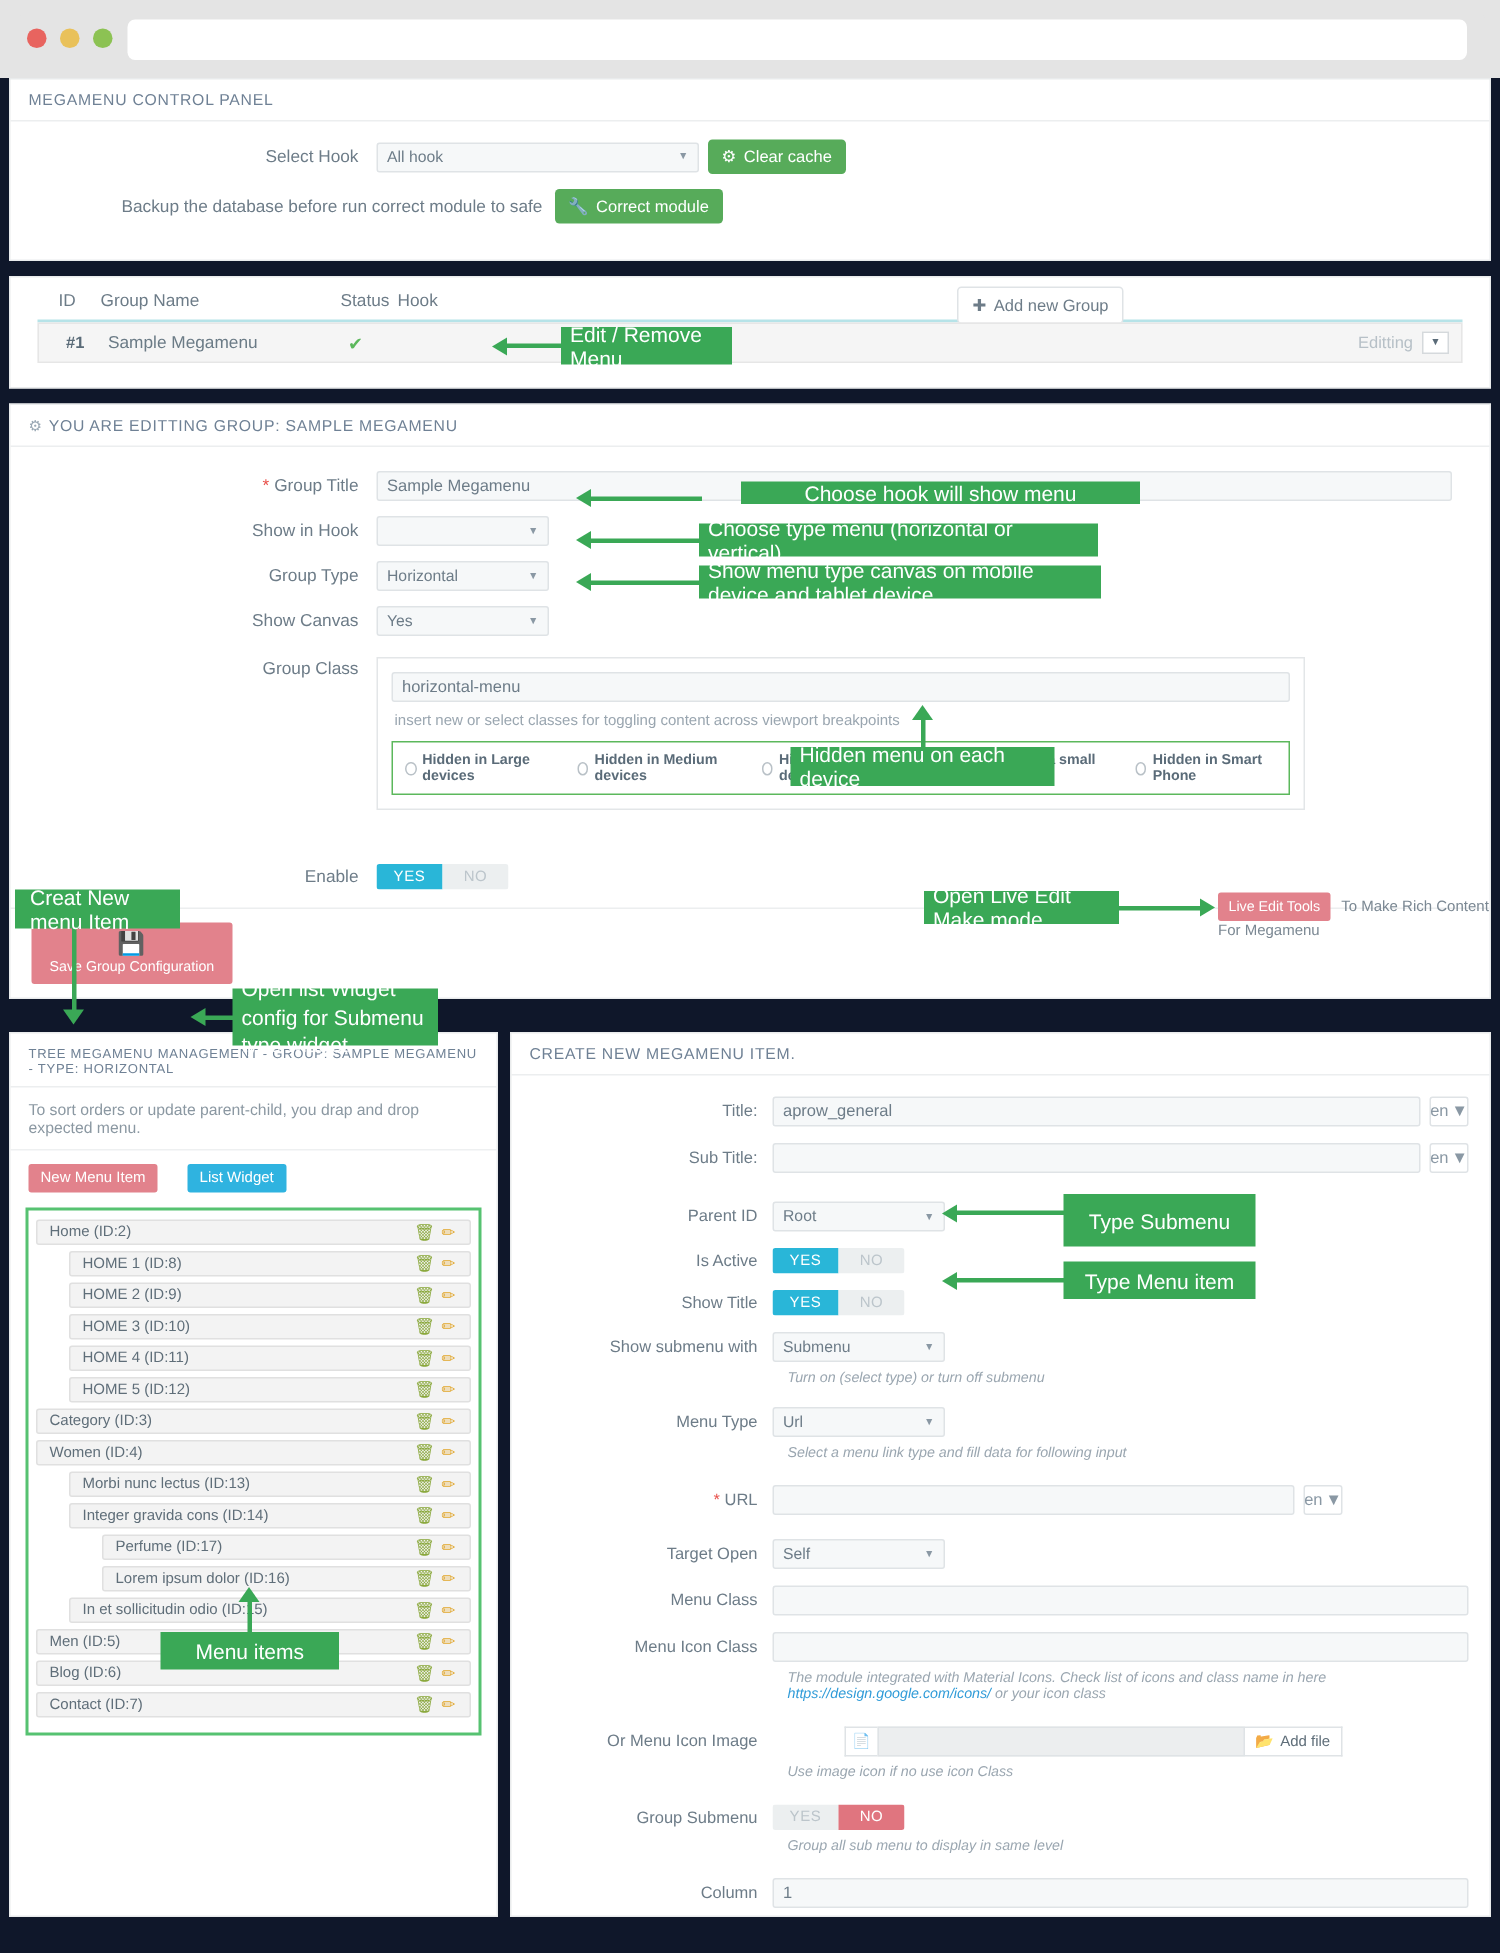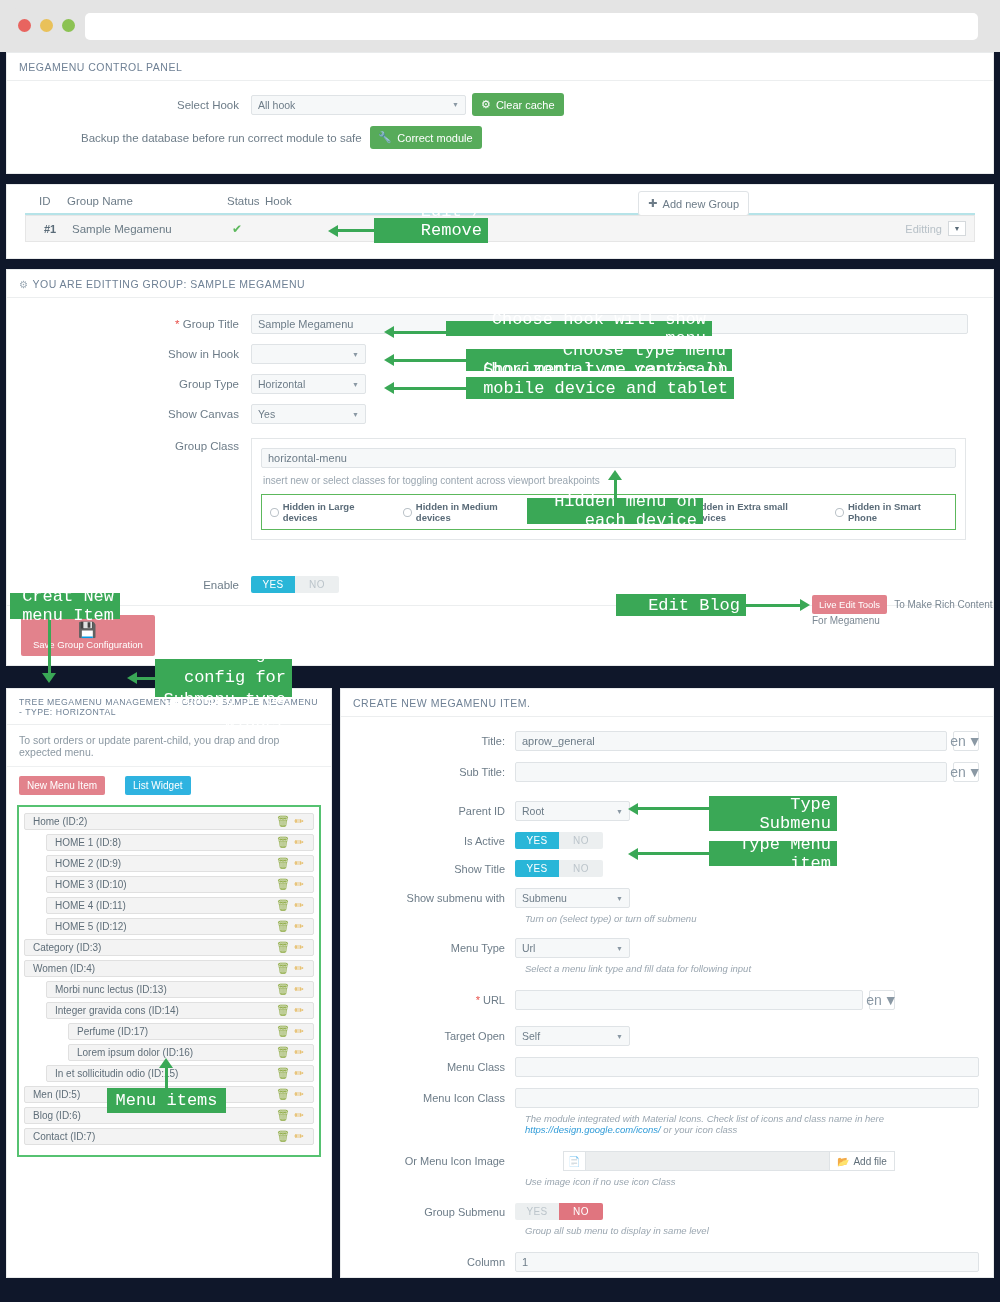--- a/index.html
+++ b/index.html
@@ -75,37 +75,37 @@
 
   
   .toggle { display:inline-flex; height:17px; border-radius:2px; overflow:hidden; }
   .toggle span { display:flex; align-items:center; justify-content:center;
                  width:44px; font-size:10px; letter-spacing:.4px; }
   .tg-on-blue { background:#29b6d8; color:#fff; }
   .tg-off { background:#eceff0; color:#bcc5cb; }
   .tg-on-red { background:#e0757f; color:#fff; }
 
   
-  .gcbox { border:1px solid #e3e6e8; background:#fff; padding:9px; width:715px; }
+  .gcbox { border:1px solid #e3e6e8; background:#fff; padding:9px; width:619px; }
   .gchint { font-size:10px; color:#9aa6b0; margin:7px 2px 8px 2px; }
   .devbox { border:1px solid #5cb85c; padding:6px 8px; display:flex; gap:17px; align-items:center; }
   .devbox label { display:inline-flex; align-items:center; gap:4px; font-size:9.5px; font-weight:bold; color:#5a6b78; }
   .radio { width:9px; height:9px; border-radius:50%; border:1px solid #b9c1c7; background:#fff; display:inline-block; }
 
   
   .savebtn { display:inline-flex; flex-direction:column; align-items:center; justify-content:center;
              background:#e2828c; color:#fff; border:none; padding:7px 12px 5px 12px;
              border-radius:2px; cursor:pointer; font-size:9.5px; line-height:1.3;
              font-family:"Liberation Sans", sans-serif; }
   .savebtn .disk { font-size:15px; line-height:1; margin-bottom:2px; }
 
   
-  .anno { position:absolute; background:#3aa856; color:#fff; font-size:17px;
-          display:flex; align-items:center; justify-content:center; text-align:right; z-index:30;
-          padding:0 6px;font-family:Liberation Mono, monospace; }
+  .anno { position:absolute; background:#3aa856; color:#fff; font-size:14px;
+          display:flex; align-items:center; justify-content:center; text-align:left; z-index:30;
+          padding:0 6px; }
   .arrow { position:absolute; z-index:29; }
   .arrow .shaft-h { position:absolute; height:3px; background:#3aa856; top:50%; margin-top:-1.5px; }
   .arrow .shaft-v { position:absolute; width:3px; background:#3aa856; left:50%; margin-left:-1.5px; }
   .arrow .head-l { position:absolute; width:0;height:0;border-top:6px solid transparent;
                    border-bottom:6px solid transparent; border-right:10px solid #3aa856; top:50%; margin-top:-6px; left:0; }
   .arrow .head-r { position:absolute; width:0;height:0;border-top:6px solid transparent;
                    border-bottom:6px solid transparent; border-left:10px solid #3aa856; top:50%; margin-top:-6px; right:0; }
   .arrow .head-u { position:absolute; width:0;height:0;border-left:7px solid transparent;
                    border-right:7px solid transparent; border-bottom:10px solid #3aa856; top:0; left:50%; margin-left:-7px; }
   .arrow .head-d { position:absolute; width:0;height:0;border-left:7px solid transparent;
@@ -133,21 +133,21 @@
 
   .crhead { padding:8px 12px 7px 12px; border-bottom:1px solid #eceeef;
             font-size:10.5px; letter-spacing:.5px; color:#6f8195; text-transform:uppercase; }
   .crbody { padding:14px 14px 0 14px; }
   .rrow { display:flex; align-items:center; margin-bottom:11px; }
   .rlabel { width:160px; text-align:right; padding-right:10px; font-size:11px; color:#6d7c88; flex:none; }
   .rlabel .req { color:#e8504a; }
   .wide { flex:1; }
   .enbtn { margin-left:6px; width:26px; height:20px; border:1px solid #dfe3e6; background:#fff;
            border-radius:2px; display:inline-flex; align-items:center; justify-content:center;
-           font-size:14px; color:#8a98a4; gap:2px; }
+           font-size:11px; color:#8a98a4; gap:2px; }
   .hint { font-size:9.5px; color:#9aa6b0; font-style:italic; margin:-7px 0 11px 170px; }
   .hint a { color:#2f9bd8; text-decoration:none; }
 
   .filewrap { display:flex; align-items:center; }
   .fileicon { width:22px; height:20px; border:1px solid #dfe3e6; border-right:none;
               background:#fff; display:flex; align-items:center; justify-content:center; font-size:10px; color:#444; }
   .fileinput { width:245px; height:20px; border:1px solid #dfe3e6; background:#eceeef; }
   .addfile { height:20px; border:1px solid #dfe3e6; border-left:none; background:#fff;
              display:flex; align-items:center; gap:4px; padding:0 7px; font-size:10px; color:#5f6e79; }
 </style>
@@ -520,21 +520,21 @@
 
     </div>
   </div>
 
   <div class="anno" style="left:374px; top:166px; width:114px; height:25px;">Edit / Remove Menu</div>
   <div class="arrow" style="left:328px; top:166px; width:48px; height:25px;">
     <span class="head-l"></span>
       <span class="shaft-h" style="left:9px; right:0;"></span>
   </div>
 
-  <div class="anno" style="left:446px; top:269px; width:266px; height:15px;">Choose hook will show menu</div>
+  <div class="anno" style="left:494px; top:269px; width:266px; height:15px;">Choose hook will show menu</div>
   <div class="arrow" style="left:384px; top:269px; width:84px; height:22px;">
     <span class="head-l"></span>
       <span class="shaft-h" style="left:9px; right:0;"></span>
   </div>
 
   <div class="anno" style="left:466px; top:297px; width:266px; height:22px;">Choose type menu (horizontal or vertical)</div>
   <div class="arrow" style="left:384px; top:297px; width:84px; height:22px;">
     <span class="head-l"></span>
       <span class="shaft-h" style="left:9px; right:0;"></span>
   </div>
@@ -558,21 +558,21 @@
   </div>
 
   <div class="anno" style="left:155px; top:607px; width:137px; height:38px; flex-direction:column; line-height:1.35;">
     <span>Open list Widget config for Submenu type widget</span>
   </div>
   <div class="arrow" style="left:127px; top:614px; width:30px; height:24px;">
     <span class="head-l"></span>
       <span class="shaft-h" style="left:9px; right:0;"></span>
   </div>
 
-  <div class="anno" style="left:616px; top:542px; width:130px; height:22px;">Open Live Edit Blog mode</div>
+  <div class="anno" style="left:616px; top:542px; width:130px; height:22px;">Open Live Edit Make mode</div>
   <div class="arrow" style="left:744px; top:542px; width:66px; height:22px;">
     <span class="shaft-h" style="left:0; right:9px;"></span>
       <span class="head-r"></span>
   </div>
 
   <div style="position:absolute; left:812px; top:543px; z-index:31;">
     <button class="btn-pink" style="font-size:9.5px; padding:4px 7px;">Live Edit Tools</button>
     <span style="font-size:10px; color:#7b8893; margin-left:4px;">To Make Rich Content For Megamenu</span>
   </div>
 

